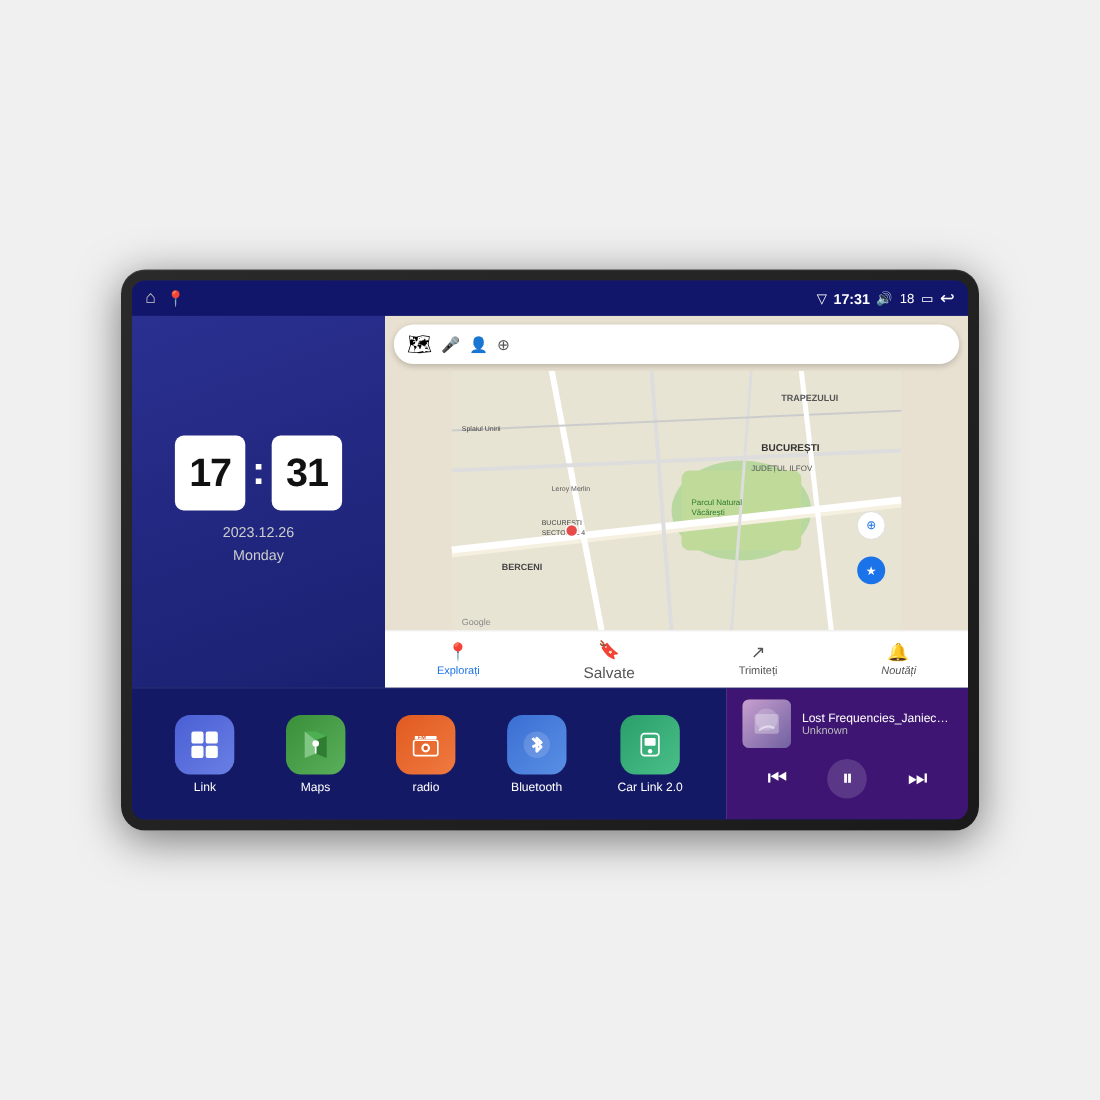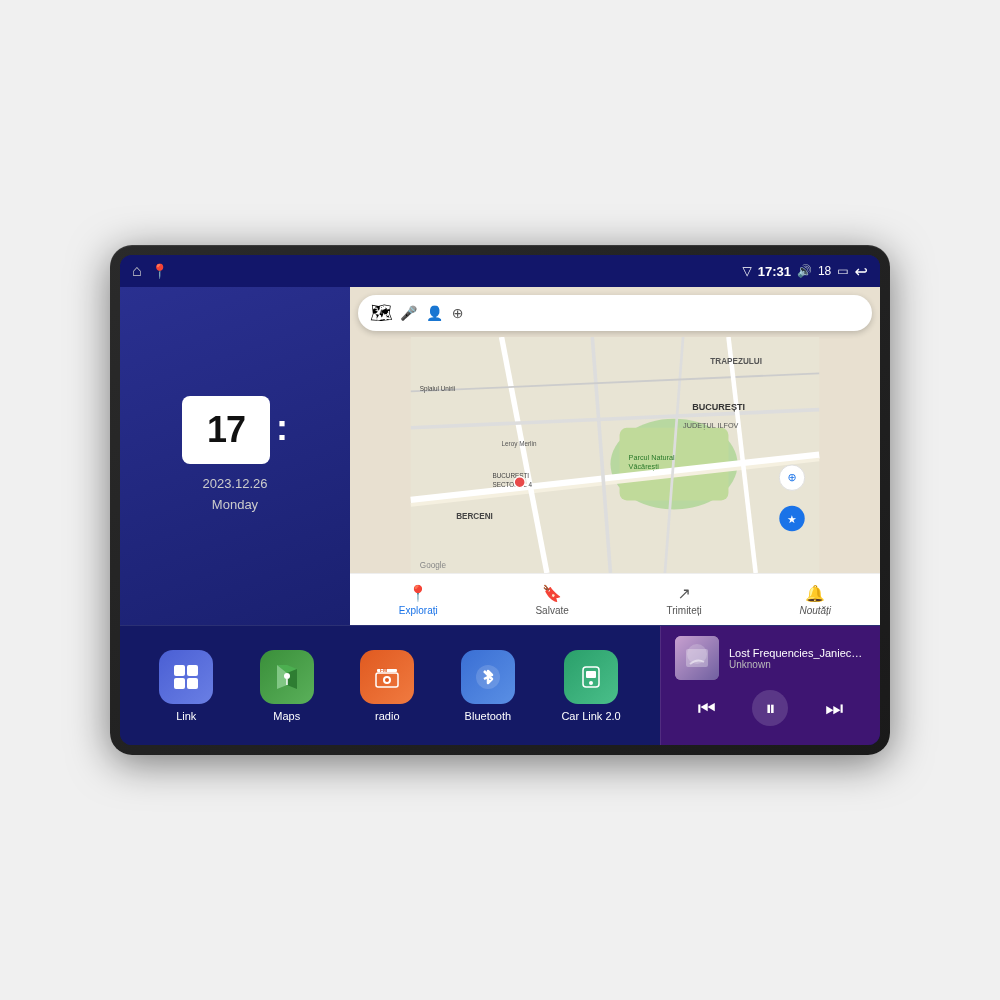--- a/index.html
+++ b/index.html
@@ -89,21 +89,21 @@
     .clock-display {
       display: flex;
       align-items: center;
       gap: 6px;
     }
     .clock-digit {
       background: #fff;
       color: #111;
       font-size: 36px;
       font-weight: bold;
-      width: 88px;
+      width: 64px;
       height: 68px;
       display: flex;
       align-items: center;
       justify-content: center;
       border-radius: 8px;
       letter-spacing: -1px;
     }
     .clock-colon {
       color: #fff;
       font-size: 36px;
@@ -326,20 +326,21 @@
     </div>
 
     <div class="main-content">
 
       <div class="top-row">
 
         <div class="clock-widget">
           <div class="clock-display">
             <div class="clock-digit">17</div>
             <div class="clock-colon">:</div>
+            <div class="clock-digit">31</div>
           </div>
           <div class="clock-date">
             <div>2023.12.26</div>
             <div>Monday</div>
           </div>
         </div>
 
         <div class="map-widget">
 
           <div class="map-search-bar">
@@ -391,21 +392,21 @@
             </svg>
           </div>
 
           <div class="map-bottom-bar">
             <div class="map-nav-item active">
               <span class="map-nav-icon">📍</span>
               <span style="font-size:10px;color:#1a73e8;">Explorați</span>
             </div>
             <div class="map-nav-item">
               <span class="map-nav-icon">🔖</span>
-              <span style="font-size:10px;">Salvate</span>
+              <span style="font-size:14px;">Salvate</span>
             </div>
             <div class="map-nav-item">
               <span class="map-nav-icon">↗</span>
               <span style="font-size:10px;">Trimiteți</span>
             </div>
             <div class="map-nav-item">
               <span class="map-nav-icon">🔔</span>
               <span style="font-size:10px;font-style:italic;">Noutăți</span>
             </div>
           </div>

